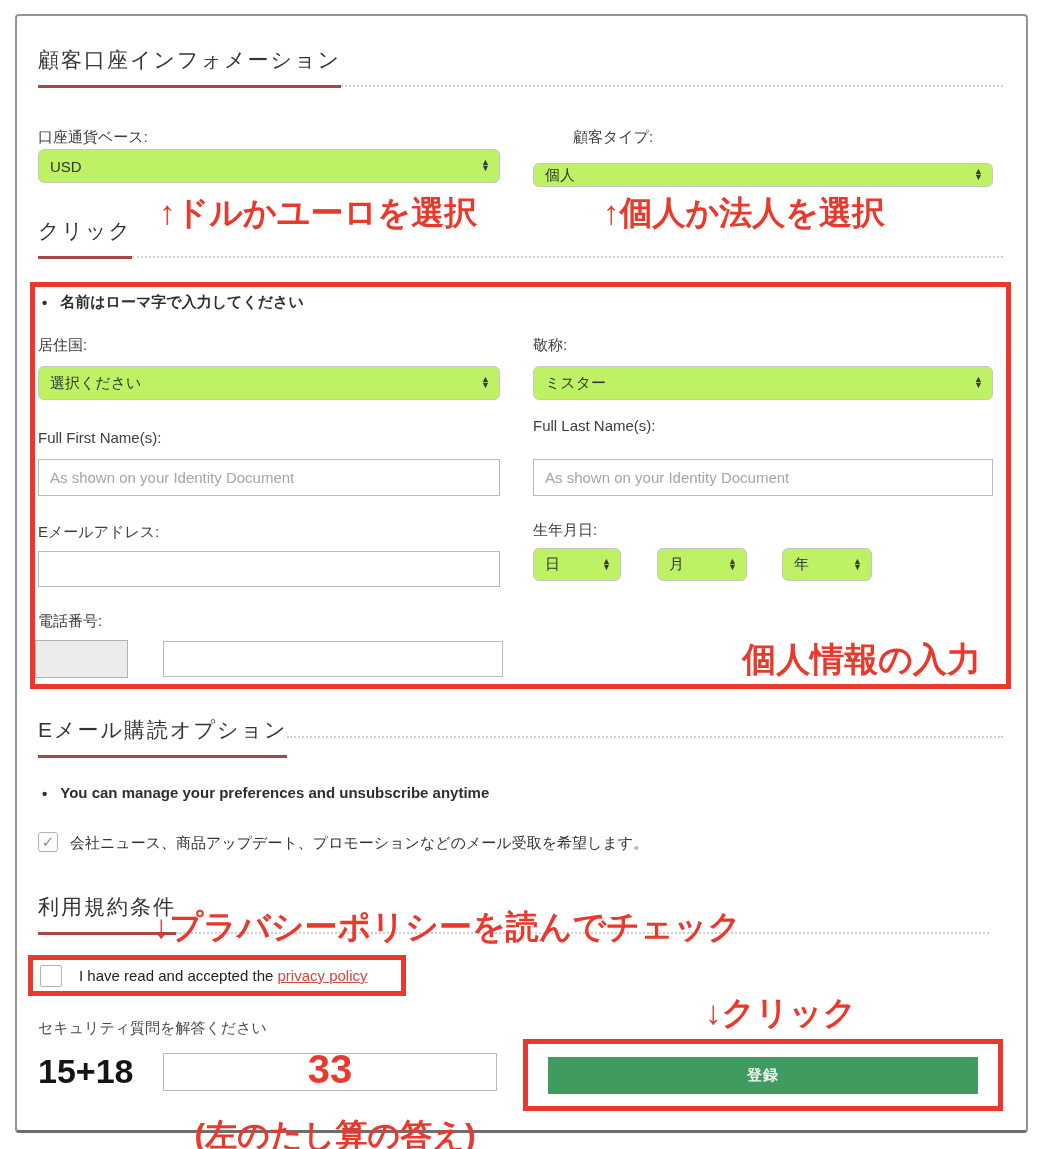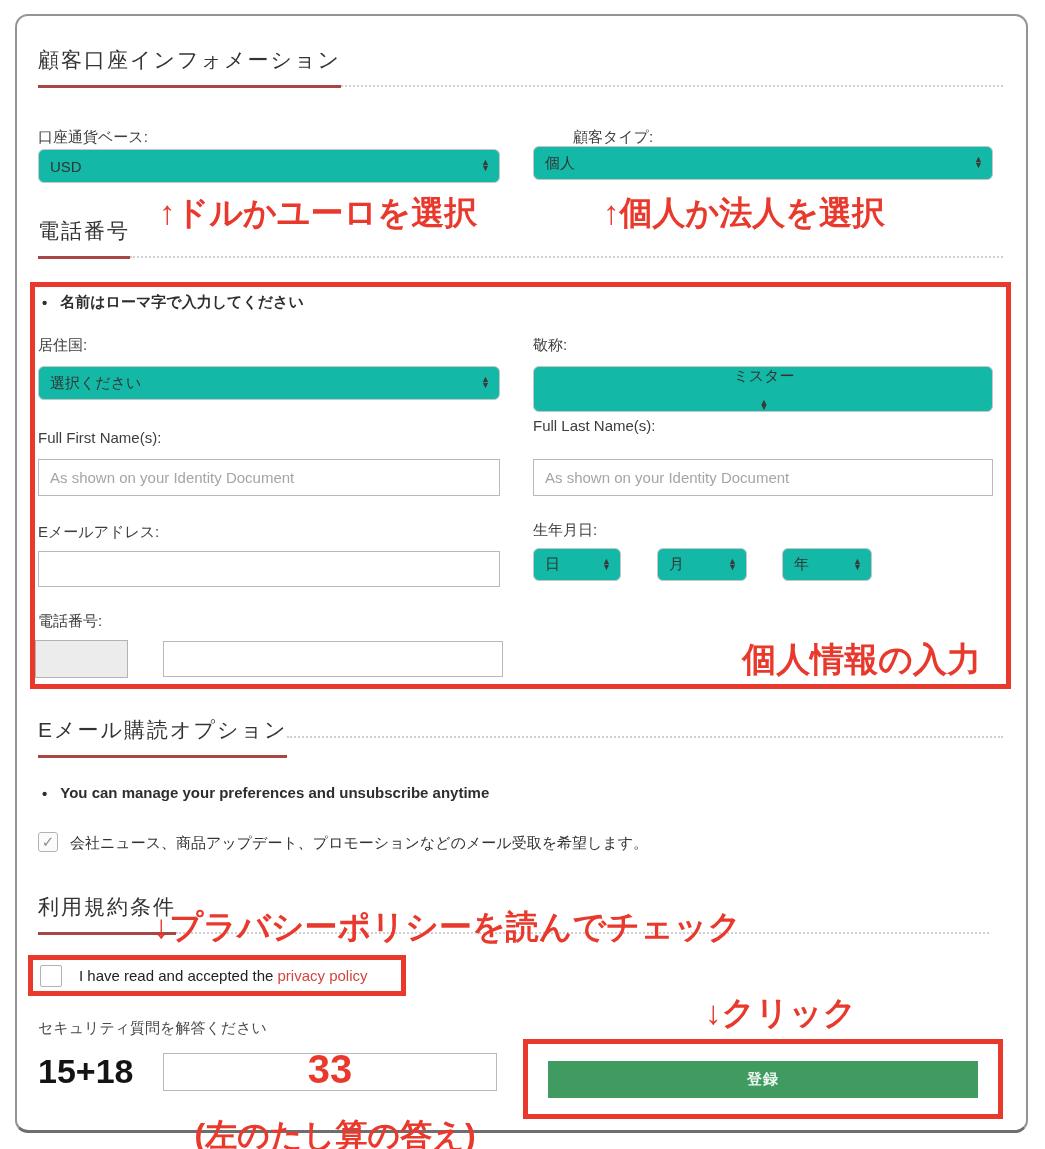--- a/index.html
+++ b/index.html
@@ -1,30 +1,30 @@
 <!DOCTYPE html>
 <html style="--annotation-red: #e8392c; --underline-red: #a94543; --button-green: #3f9b5f; --link-red: #d2473f;"><head>
 <meta charset="utf-8">
 <style>
   html,body{margin:0;padding:0;background:#fff;}
   body{width:1045px;height:1149px;position:relative;overflow:hidden;
        font-family:"Liberation Sans","DejaVu Sans",sans-serif;}
   #panel{position:absolute;left:15px;top:14px;width:1013px;height:1119px;
          box-sizing:border-box;background:#fff;border:2px solid #949494;
-         border-bottom:3px solid #6e6e6e;border-radius:13px;}
+         border-bottom:3px solid #6e6e6e;border-radius:4px;}
   .abs{position:absolute;}
   
   .shead{position:absolute;display:flex;align-items:flex-end;}
   .shead .t{font-size:21px;color:#333;letter-spacing:2px;white-space:nowrap;
             padding-bottom:11px;border-bottom:3px solid var(--underline-red,#a94543);}
   .shead .dots{flex:1;border-bottom:2px dotted #cfcfcf;margin-bottom:1px;}
   .label{position:absolute;font-size:15px;color:#3d3d3d;white-space:nowrap;}
   
   .select{position:absolute;box-sizing:border-box;border:1px solid #c6c6c6;
-          border-radius:6px;background:#14b8a6;display:flex;align-items:center;
+          border-radius:6px;background:#bef264;display:flex;align-items:center;
           justify-content:space-between;padding:0 9px 0 11px;font-size:15px;color:#333;
           cursor:default;}
   .select .val{white-space:nowrap;overflow:hidden;}
   .spinner{display:flex;flex-direction:column;align-items:center;line-height:.62;
            font-size:9px;color:#3a3a3a;}
   .spinner::before{content:"▲";}
   .spinner::after{content:"▼";}
   
   .tinput{position:absolute;box-sizing:border-box;border:1px solid #b9b9b9;
           background:#fff;font-size:15px;color:#333;padding:0 11px;outline:none;
@@ -41,66 +41,66 @@
               font-size:15px;font-weight:700;color:#2e2e2e;white-space:nowrap;}
   .bullet-row::before{content:"•";font-size:15px;line-height:19px;color:#2e2e2e;}
   
   .chk{box-sizing:border-box;border:1px solid #b2b2b2;background:#fbfbfb;
        border-radius:3px;display:flex;align-items:center;justify-content:center;
        font-size:15px;font-weight:700;color:#8f8f8f;cursor:default;}
   
   .submit{border:none;background:var(--button-green,#3f9b5f);color:#eef6f0;
           font-size:15px;font-weight:700;letter-spacing:1px;cursor:pointer;
           font-family:"Liberation Sans","DejaVu Sans",sans-serif;}
-  .plink{color:var(--link-red,#d2473f);cursor:pointer;}
+  .plink{color:var(--link-red,#d2473f);cursor:pointer;text-decoration:underline;}
   .ptext{font-size:15px;color:#222;white-space:nowrap;}
 </style>
 </head>
 <body>
 
 <div id="panel">
 
   <div class="shead" style="left:21px;top:30px;right:23px;">
     <span class="t">顧客口座インフォメーション</span>
     <span class="dots"></span>
   </div>
 
   <span class="label" style="left:21px;top:112px;">口座通貨ベース:</span>
   <div class="select" style="left:21px;top:133px;width:462px;height:34px;">
     <span class="val">USD</span>
     <span class="spinner"></span>
   </div>
 
   <span class="label" style="left:516px;top:112px;margin-left:40px;">顧客タイプ:</span>
-  <div class="select" style="left:516px;top:130px;width:460px;height:34px;">
+  <div class="select" style="left:516px;top:147px;width:460px;height:24px;">
     <span class="val">個人</span>
     <span class="spinner"></span>
   </div>
 
   <span class="ann" style="left:142px;top:175px;">↑ドルかユーロを選択</span>
   <span class="ann" style="left:586px;top:175px;">↑個人か法人を選択</span>
 
   <div class="shead" style="left:21px;top:201px;right:23px;">
-    <span class="t">電話番号</span>
+    <span class="t">クリック</span>
     <span class="dots"></span>
   </div>
 
   <div class="redbox" style="left:13px;top:266px;width:981px;height:407px;">
     <div class="bullet-row" style="left:7px;top:6px;">
       <span>名前はローマ字で入力してください</span>
     </div>
 
     <span class="label" style="left:3px;top:49px;">居住国:</span>
     <div class="select" style="left:3px;top:79px;width:462px;height:34px;">
       <span class="val">選択ください</span>
       <span class="spinner"></span>
     </div>
 
     <span class="label" style="left:498px;top:49px;">敬称:</span>
-    <div class="select" style="left:498px;top:79px;width:460px;height:46px;flex-direction:column;">
+    <div class="select" style="left:498px;top:79px;width:460px;height:34px;">
       <span class="val">ミスター</span>
       <span class="spinner"></span>
     </div>
 
     <span class="label" style="left:3px;top:142px;">Full First Name(s):</span>
     <input class="tinput" style="left: 3px; top: 172px; width: 462px; height: 37px;" placeholder="As shown on your Identity Document">
 
     <span class="label" style="left:498px;top:130px;">Full Last Name(s):</span>
     <input class="tinput" style="left: 498px; top: 172px; width: 460px; height: 37px;" placeholder="As shown on your Identity Document">
 
@@ -154,17 +154,17 @@
     <span class="ptext"><span>I have read and accepted the</span> <span class="plink">privacy policy</span></span>
   </div>
 
   <span class="label" style="left:21px;top:1003px;color:#4a4a4a;">セキュリティ質問を解答ください</span>
   <span class="abs" style="left:21px;top:1036px;font-size:34px;font-weight:700;color:#141414;">15+18</span>
   <input class="tinput" style="left: 146px; top: 1037px; width: 334px; height: 38px;">
   <span class="ann" style="left:146px;top:1031px;width:334px;text-align:center;font-size:40px;">33</span>
   <span class="ann" style="left:133px;top:1098px;width:370px;text-align:center;font-size:32px;">(左のたし算の答え)</span>
 
   <span class="ann" style="left:688px;top:975px;">↓クリック</span>
-  <div class="redbox" style="left:506px;top:1023px;width:480px;height:80px;display:flex;align-items:center;justify-content:center;">
+  <div class="redbox" style="left:506px;top:1023px;width:480px;height:72px;display:flex;align-items:center;justify-content:center;">
     <button class="submit" style="width:430px;height:37px;">登録</button>
   </div>
 
 </div>
 
 </body></html>

